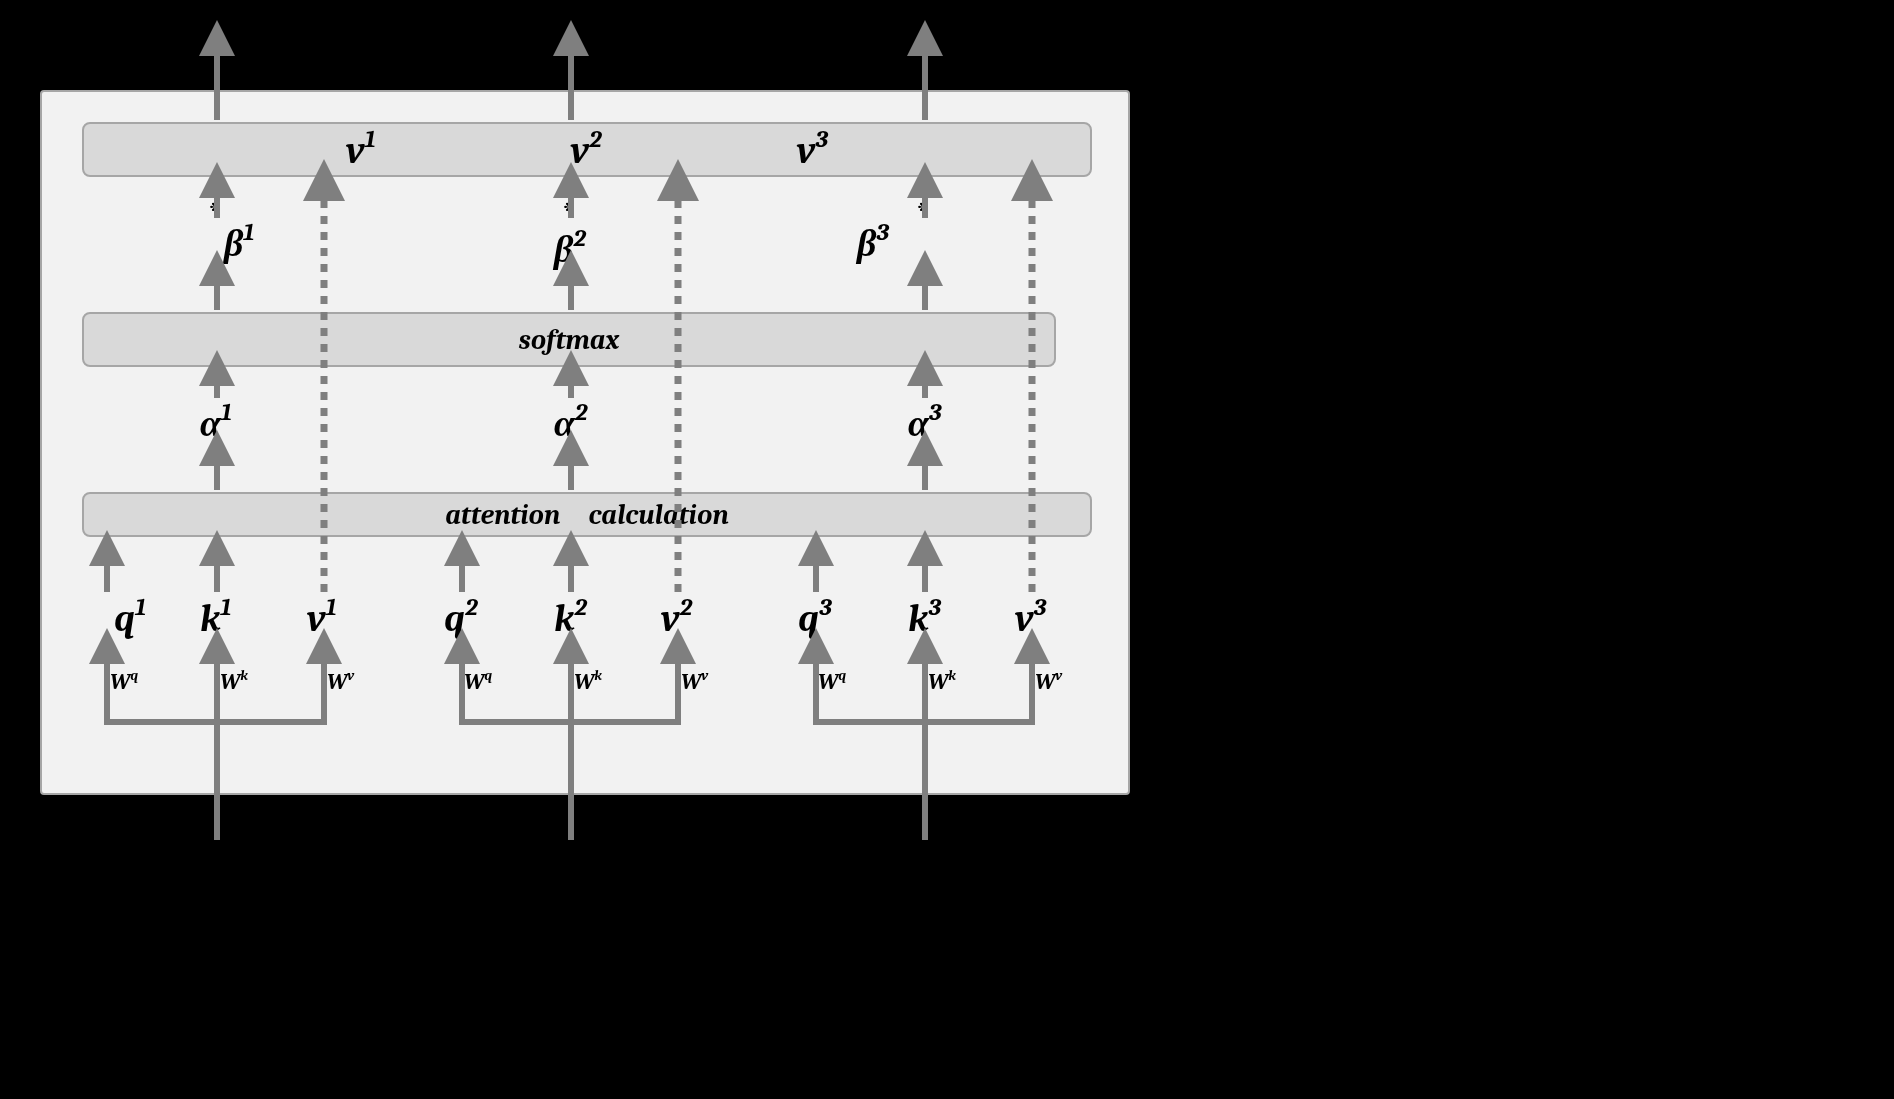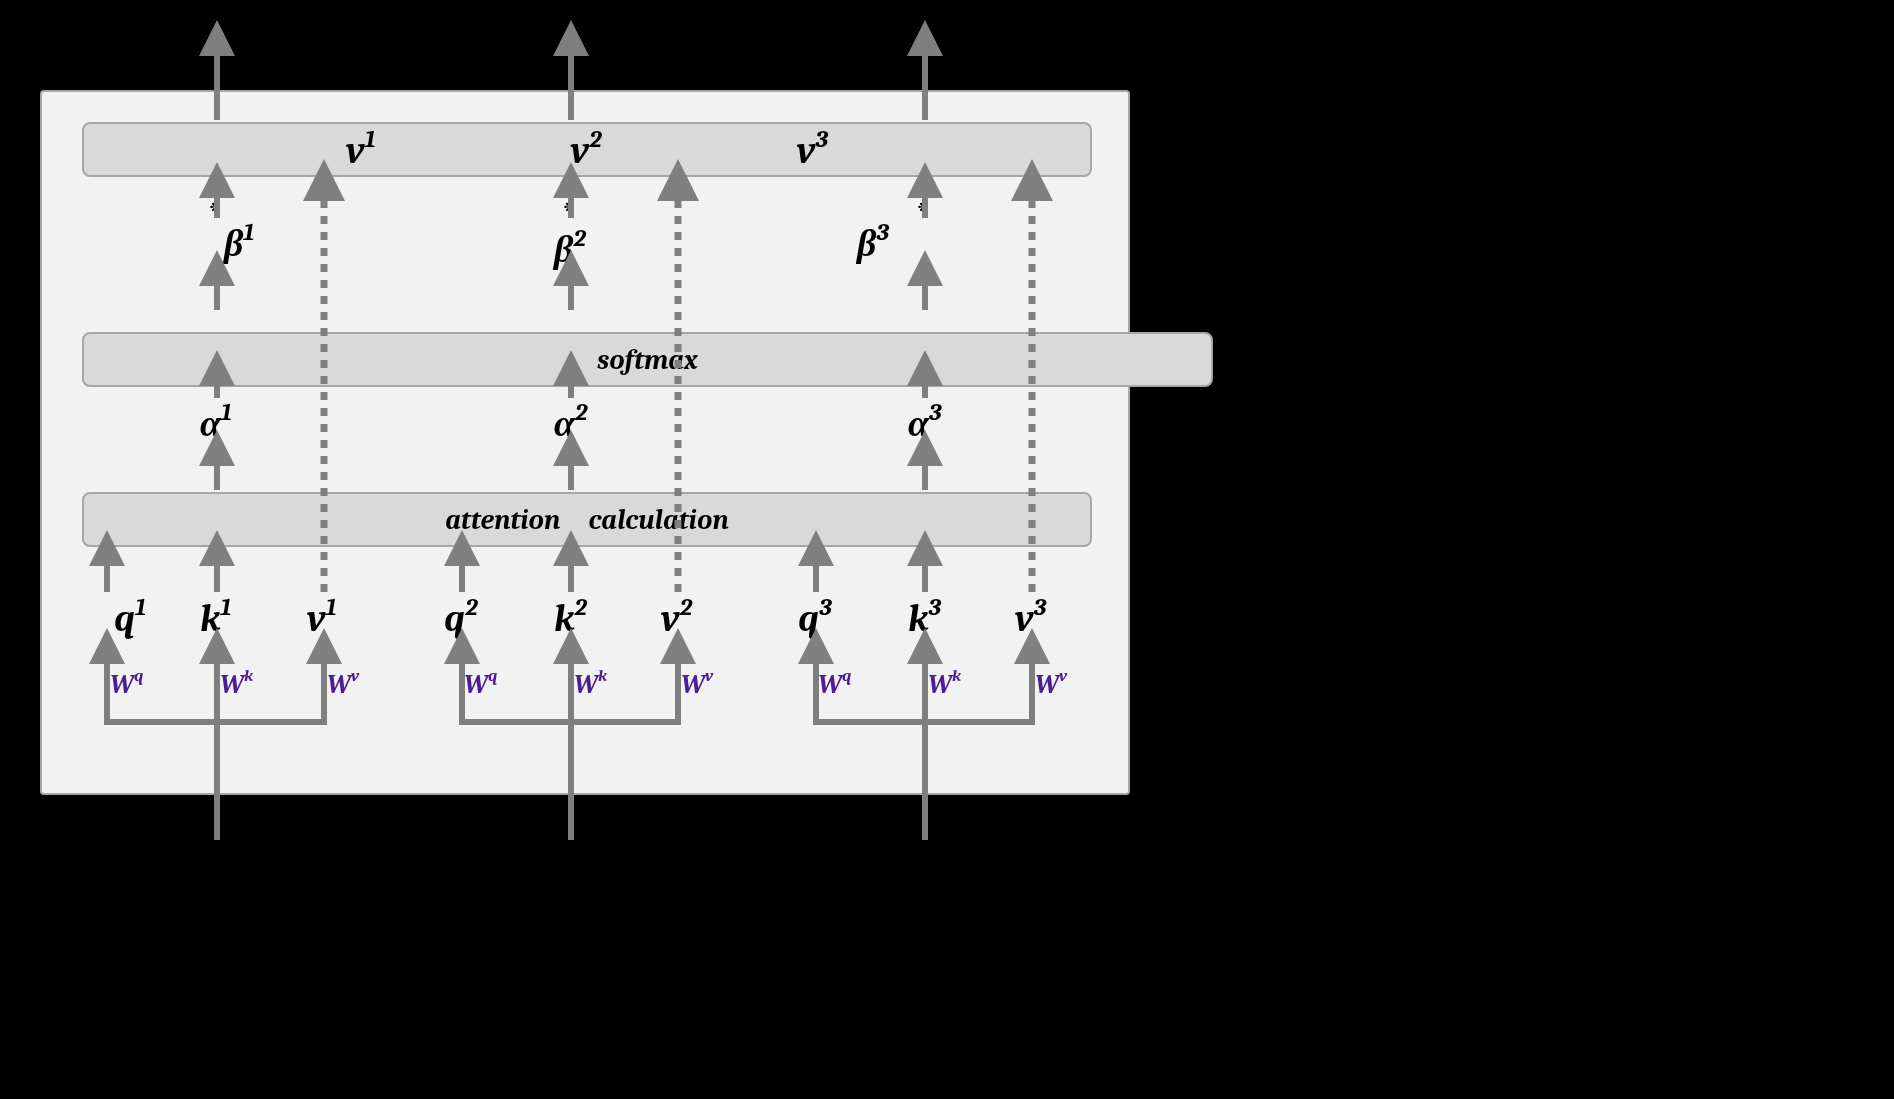--- a/index.html
+++ b/index.html
@@ -35,48 +35,47 @@
     }
     .v-box {
       left: 40px;
       top: 30px;
       width: 1010px;
       height: 55px;
     }
     .softmax-box {
       left: 40px;
       top: 220px;
-      width: 1131px;
+      width: 974px;
       height: 55px;
-      margin-top: 20px;
     }
     .attn-box {
       left: 40px;
       top: 400px;
       width: 1010px;
-      height: 55px;
+      height: 45px;
     }
     .label {
       position: absolute;
       color: #000;
       font-weight: bold;
       font-size: 38px;
       line-height: 1;
     }
     .sup {
       font-size: 0.65em;
       vertical-align: super;
       position: relative;
       top: -0.1em;
     }
     .wlabel {
       position: absolute;
-      color: #4c1d95;
+      color: #000000;
       font-weight: bold;
-      font-size: 26px;
+      font-size: 22px;
       line-height: 1;
     }
     .asterisk {
       position: absolute;
       color: #000;
       font-size: 32px;
       font-style: normal;
     }
     svg.arrows {
       position: absolute;

